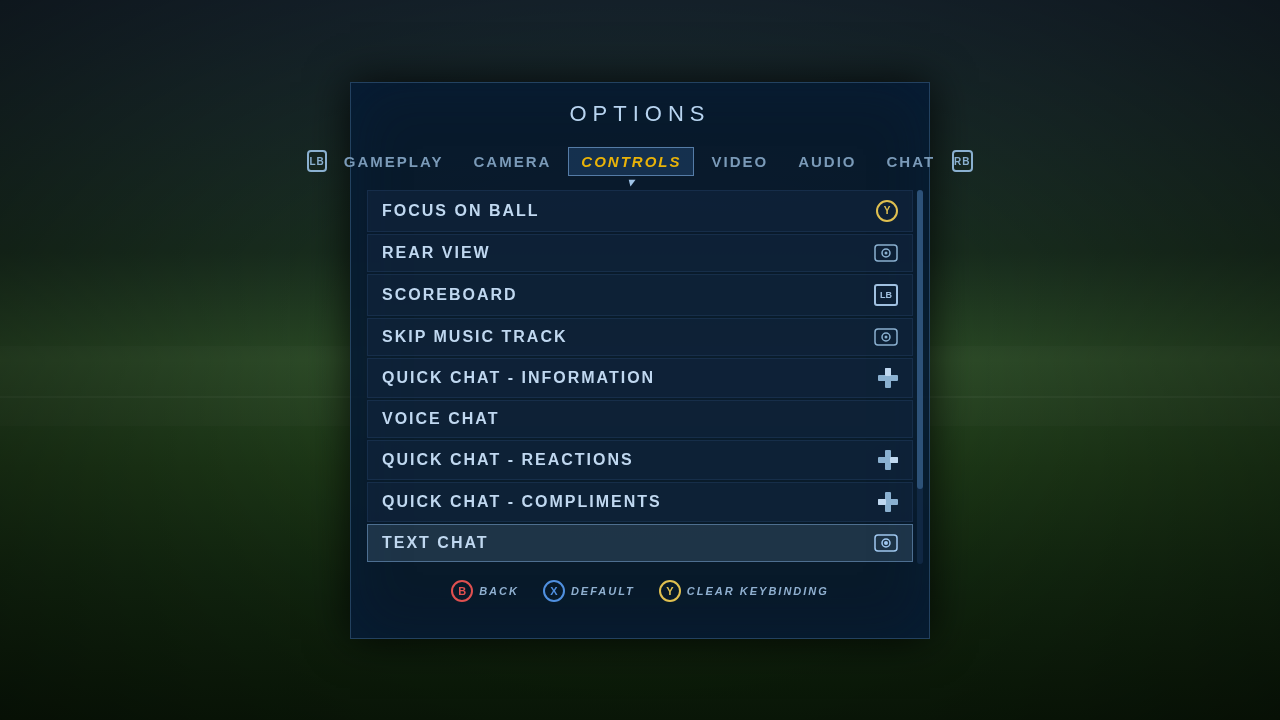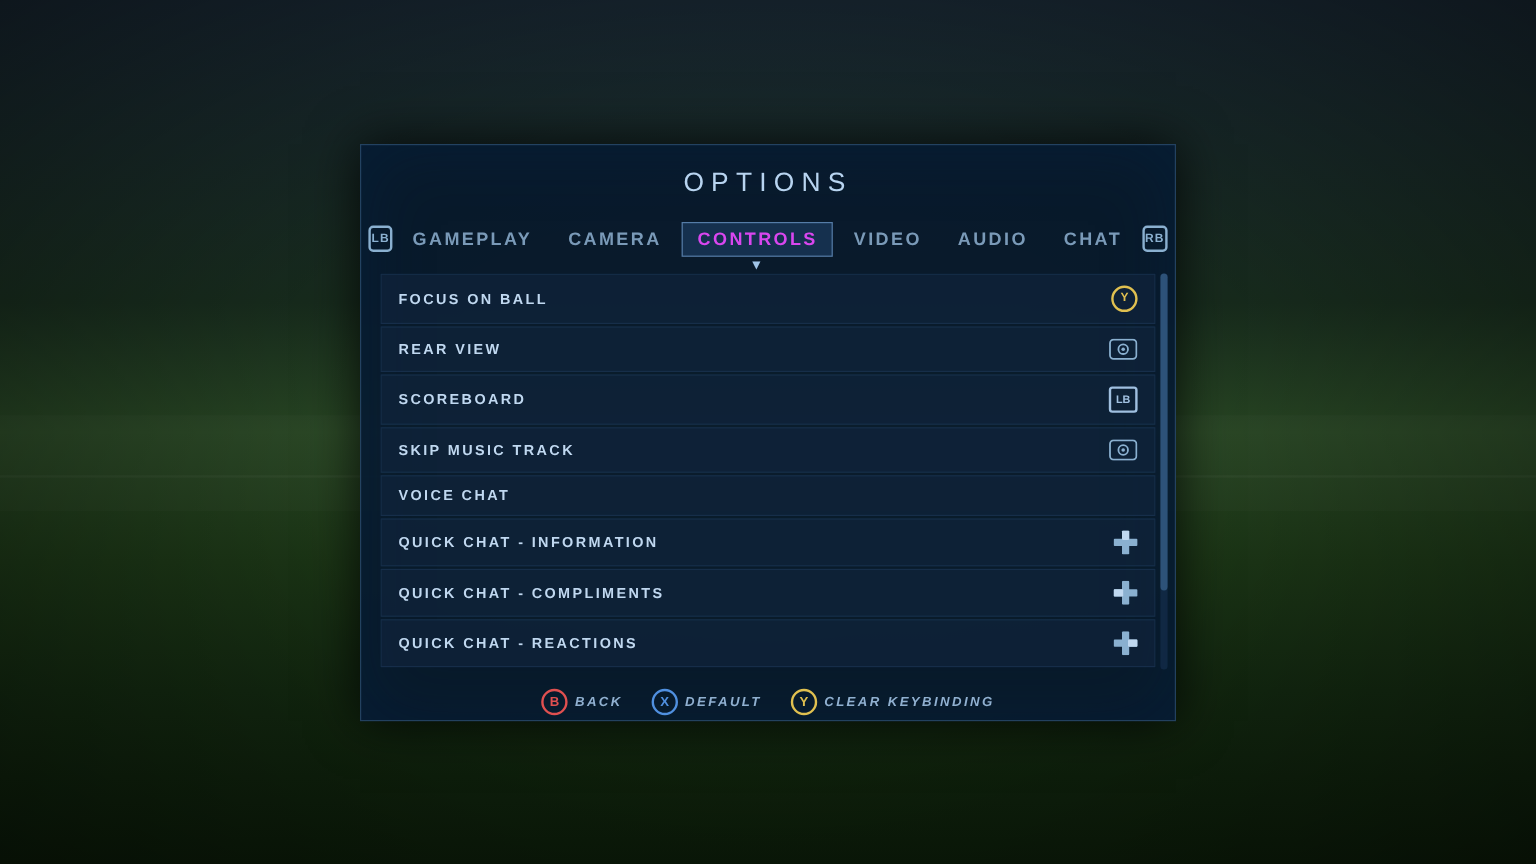--- a/index.html
+++ b/index.html
@@ -41,25 +41,25 @@
     .overlay {
       position: absolute;
       inset: 0;
       z-index: 2;
       display: flex;
       align-items: center;
       justify-content: center;
     }
 
     .modal {
-      width: 680px;
+      width: 580px;
       background: rgba(8, 25, 45, 0.92);
       border: 1px solid rgba(100,160,220,0.3);
       box-shadow: 0 0 40px rgba(0,0,0,0.8), inset 0 0 60px rgba(0,40,80,0.3);
-      padding: 0 0 4px 0;
+      padding: 0 0 36px 0;
     }
 
     .modal-title {
       text-align: center;
       padding: 18px 0 12px 0;
       color: #b8d4f0;
       font-size: 22px;
       font-weight: 300;
       letter-spacing: 6px;
       text-transform: uppercase;
@@ -93,24 +93,25 @@
       color: #7a9ab8;
       font-size: 15px;
       font-weight: bold;
       letter-spacing: 2px;
       cursor: pointer;
       border: 1px solid transparent;
       text-transform: uppercase;
     }
 
     .tab-item.active {
-      color: #d946ef;
+      color: #eab308;
       border: 1px solid rgba(150,200,255,0.5);
       background: rgba(50,100,160,0.3);
       position: relative;
+      font-style: italic;
     }
 
     .tab-item.active::after {
       content: '▾';
       position: absolute;
       bottom: -14px;
       left: 50%;
       transform: translateX(-50%);
       color: #a0c4e8;
       font-size: 12px;
@@ -127,21 +128,21 @@
       cursor: pointer;
     }
 
     .setting-row.highlighted {
       background: rgba(160, 200, 240, 0.15);
       border: 1px solid rgba(150, 200, 255, 0.4);
     }
 
     .setting-label {
       color: #c0d8f0;
-      font-size: 12px;
+      font-size: 16px;
       font-weight: bold;
       letter-spacing: 2px;
       text-transform: uppercase;
     }
 
     .setting-value {
       display: flex;
       align-items: center;
       gap: 4px;
     }
@@ -307,59 +308,69 @@
           <div class="setting-value">
             <svg width="24" height="18" viewBox="0 0 24 18">
               <rect x="1" y="1" width="22" height="16" rx="3" fill="none" stroke="#8ab0d0" stroke-width="1.5"></rect>
               <circle cx="12" cy="9" r="4" fill="none" stroke="#8ab0d0" stroke-width="1.5"></circle>
               <circle cx="12" cy="9" r="1.5" fill="#8ab0d0"></circle>
             </svg>
           </div>
         </div>
 
         <div class="setting-row">
-          <span class="setting-label">VOICE CHAT</span>
-          <div class="setting-value">
-          </div>
-        </div>
-
-        <div class="setting-row">
           <span class="setting-label">QUICK CHAT - INFORMATION</span>
           <div class="setting-value">
             <svg width="20" height="20" viewBox="0 0 20 20">
               <rect x="7" y="0" width="6" height="20" rx="1" fill="#8ab0d0"></rect>
               <rect x="0" y="7" width="20" height="6" rx="1" fill="#8ab0d0"></rect>
               <rect x="7" y="0" width="6" height="8" rx="1" fill="#c0d8f0"></rect>
             </svg>
           </div>
         </div>
 
         <div class="setting-row">
+          <span class="setting-label">VOICE CHAT</span>
+          <div class="setting-value">
+          </div>
+        </div>
+
+        <div class="setting-row">
+          <span class="setting-label">QUICK CHAT - REACTIONS</span>
+          <div class="setting-value">
+            <svg width="20" height="20" viewBox="0 0 20 20">
+              <rect x="7" y="0" width="6" height="20" rx="1" fill="#8ab0d0"></rect>
+              <rect x="0" y="7" width="20" height="6" rx="1" fill="#8ab0d0"></rect>
+              <rect x="12" y="7" width="8" height="6" rx="1" fill="#c0d8f0"></rect>
+            </svg>
+          </div>
+        </div>
+
+        <div class="setting-row">
           <span class="setting-label">QUICK CHAT - COMPLIMENTS</span>
           <div class="setting-value">
             <svg width="20" height="20" viewBox="0 0 20 20">
               <rect x="7" y="0" width="6" height="20" rx="1" fill="#8ab0d0"></rect>
               <rect x="0" y="7" width="20" height="6" rx="1" fill="#8ab0d0"></rect>
               <rect x="0" y="7" width="8" height="6" rx="1" fill="#c0d8f0"></rect>
             </svg>
           </div>
         </div>
 
-        <div class="setting-row">
-          <span class="setting-label">QUICK CHAT - REACTIONS</span>
-          <div class="setting-value">
-            <svg width="20" height="20" viewBox="0 0 20 20">
-              <rect x="7" y="0" width="6" height="20" rx="1" fill="#8ab0d0"></rect>
-              <rect x="0" y="7" width="20" height="6" rx="1" fill="#8ab0d0"></rect>
-              <rect x="12" y="7" width="8" height="6" rx="1" fill="#c0d8f0"></rect>
-            </svg>
-          </div>
-        </div>
-
-
+
+        <div class="setting-row highlighted">
+          <span class="setting-label">TEXT CHAT</span>
+          <div class="setting-value">
+            <svg width="24" height="18" viewBox="0 0 24 18">
+              <rect x="1" y="1" width="22" height="16" rx="3" fill="none" stroke="#a0c8f0" stroke-width="1.5"></rect>
+              <circle cx="12" cy="9" r="4" fill="none" stroke="#a0c8f0" stroke-width="1.5"></circle>
+              <circle cx="12" cy="9" r="2" fill="#a0c8f0"></circle>
+            </svg>
+          </div>
+        </div>
 
       </div>
 
       <div style="position:absolute;right:-10px;top:0;bottom:0;width:6px;background:rgba(30,60,100,0.4);border-radius:3px;">
         <div style="width:100%;height:80%;background:rgba(100,160,220,0.35);border-radius:3px;margin-top:5%;"></div>
       </div>
     </div>
 
     <div class="footer-controls">
       <div class="footer-btn">

